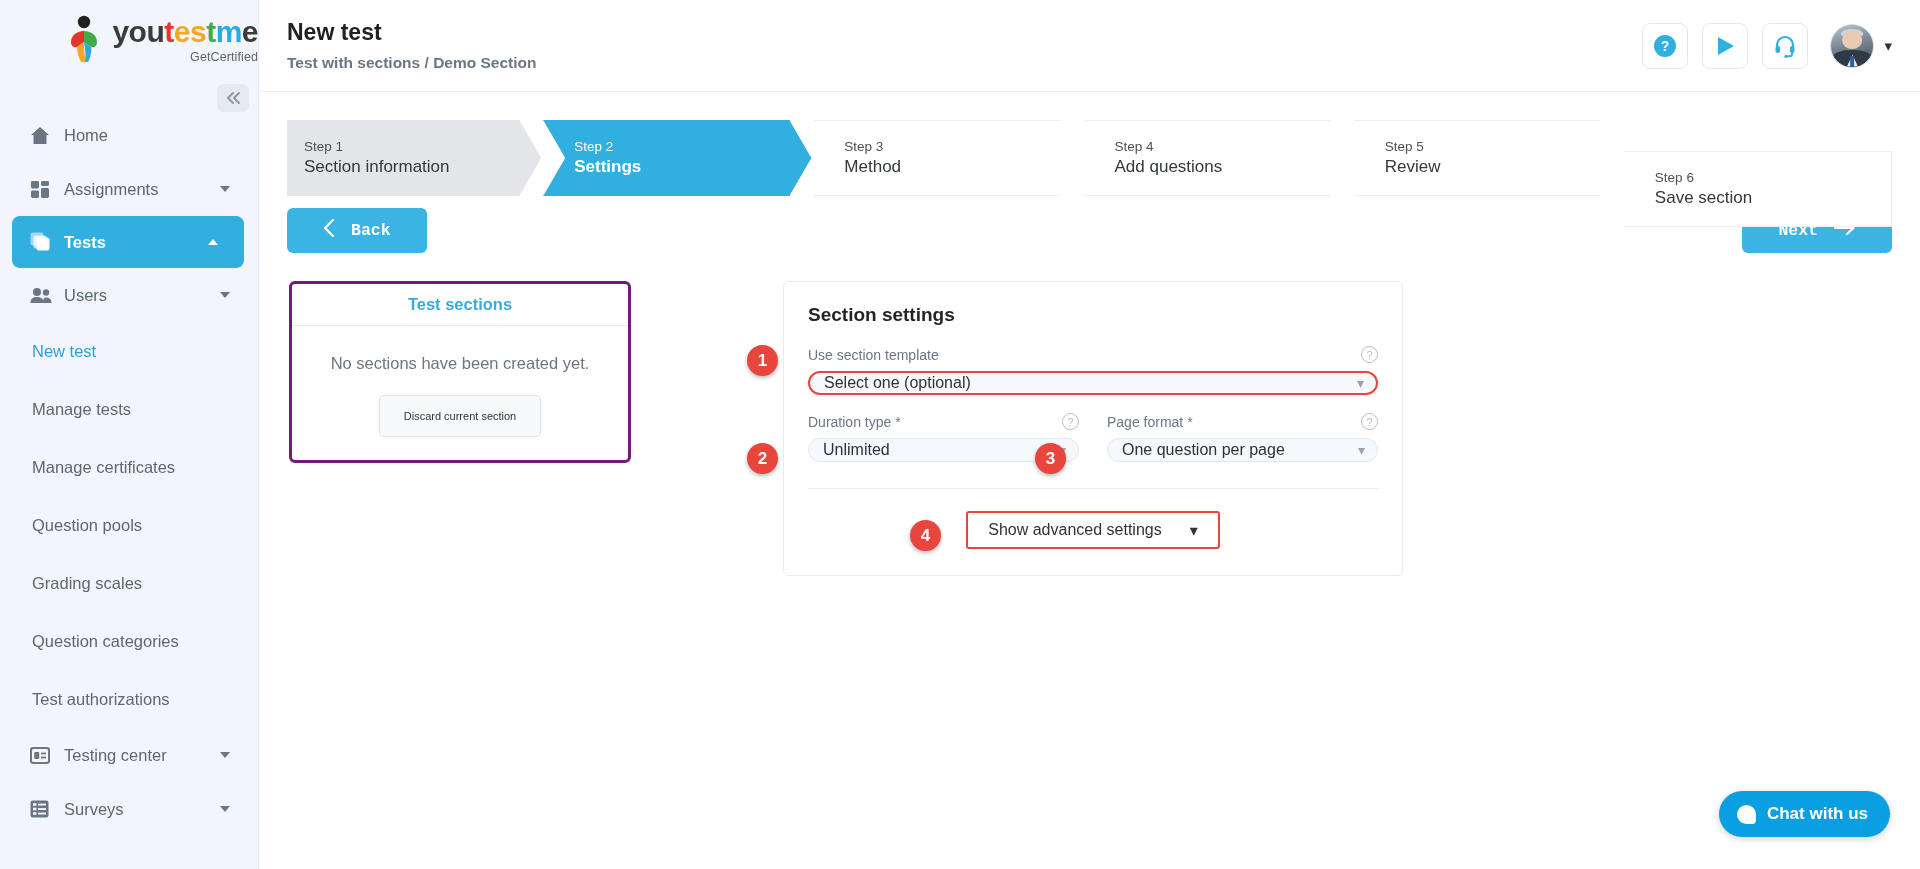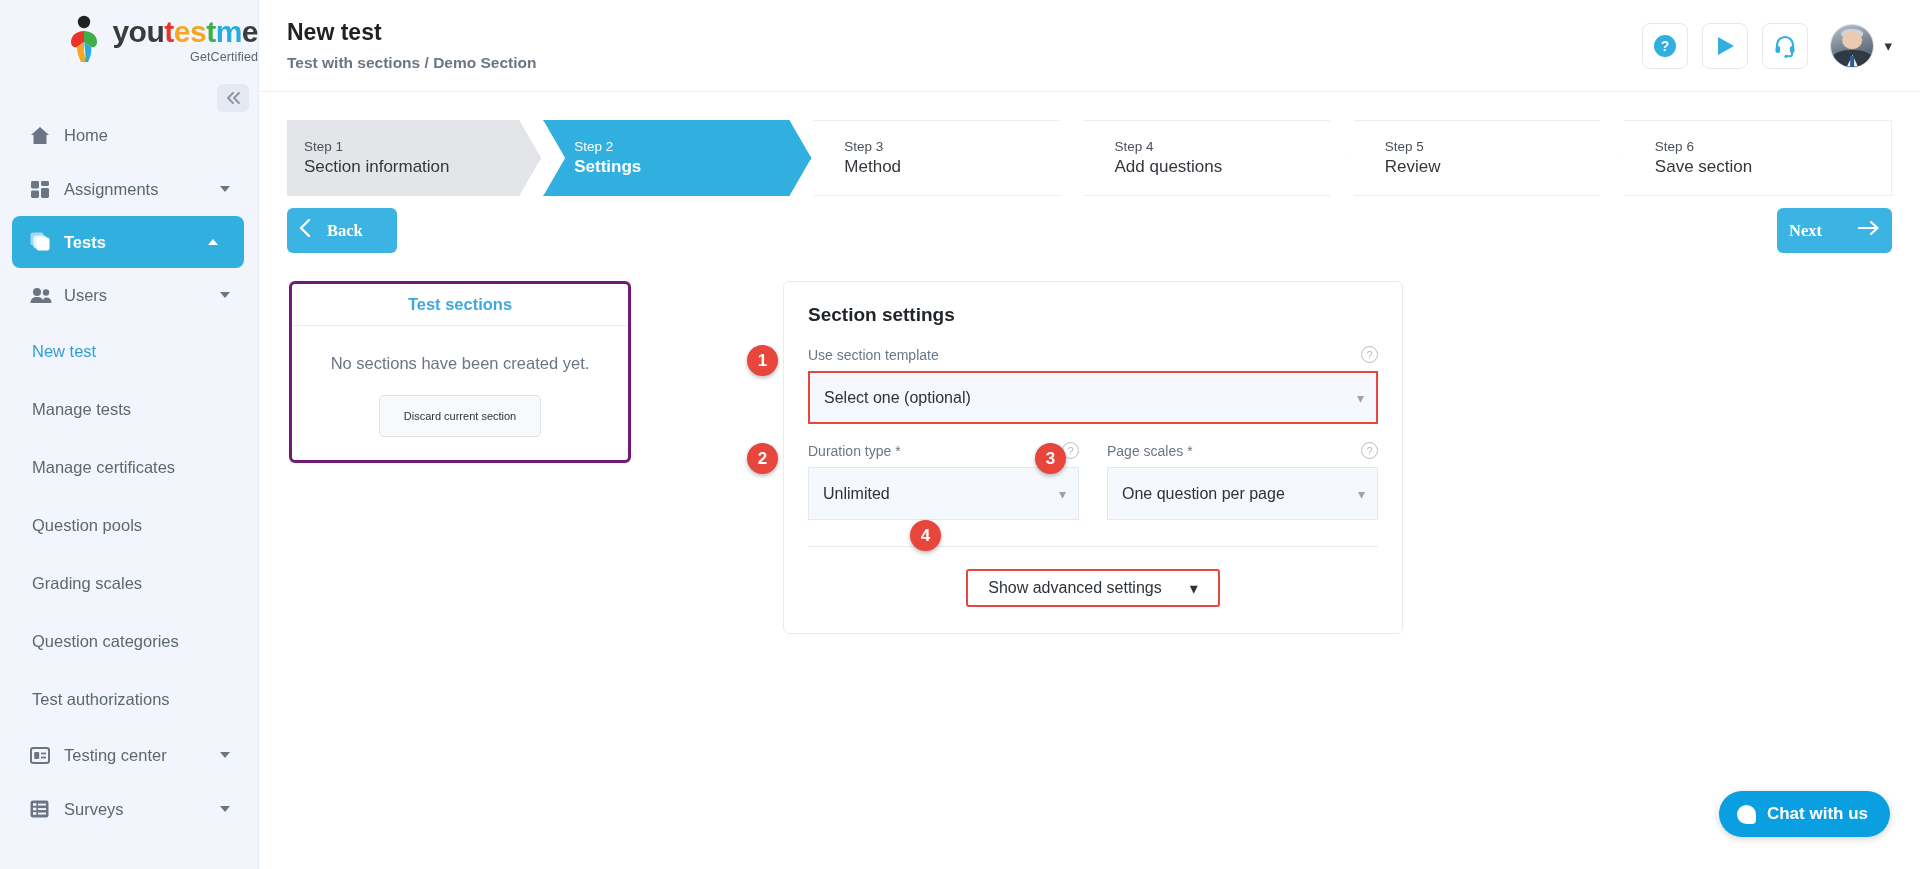--- a/index.html
+++ b/index.html
@@ -117,36 +117,37 @@
     display: flex; flex-direction: column; justify-content: center;
     padding-left: 30px; cursor: pointer;
     clip-path: polygon(0 0, calc(100% - 22px) 0, 100% 50%, calc(100% - 22px) 100%, 0 100%, 22px 50%);
   }
   .step:first-child {
     clip-path: polygon(0 0, calc(100% - 22px) 0, 100% 50%, calc(100% - 22px) 100%, 0 100%);
     padding-left: 16px;
   }
   .step:last-child {
     clip-path: polygon(0 0, 100% 0, 100% 100%, 0 100%, 22px 50%);
+    margin-top: 31px;
   }
   .step.done { background: #e3e5e8; border-color: #e3e5e8; }
   .step.active { background: #31b0e0; border-color:#31b0e0; }
   .step .s-num { font-size: 13.5px; color: #4a5159; margin-bottom: 3px; }
   .step .s-name { font-size: 17px; color: #33383d; }
   .step.active .s-num { color: #fff; }
   .step.active .s-name { color: #fff; font-weight: bold; }
 
   
   .navbtn-row { display: flex; justify-content: space-between; margin-top: 30px; }
   .btn-primary {
     background: #3bb3e3; color: #fff; border: none; border-radius: 6px;
-    height: 45px; min-width: 110px; padding: 0 12px;
+    height: 45px; min-width: 110px; padding: 0 36px;
     display: flex; align-items: center; gap: 16px;
     font-size: 16.5px; font-weight: bold; cursor: pointer;
-    font-family: Liberation Serif, serif;
+    font-family: Liberation Mono, monospace;
   }
   .btn-primary.next { min-width: 115px; justify-content: space-between; }
 
   
   .cards { display: flex; margin-top: 28px; gap: 0; }
   .card-sections {
     width: 342px; margin-left: 2px; background: #fff;
     border: 3px solid #701a75; border-radius: 6px; height: 182px;
   }
   .card-head {
@@ -171,22 +172,22 @@
   .settings-title { font-size: 19px; font-weight: bold; color: #1f2429; margin-bottom: 20px; }
   .field-label-row { display: flex; align-items: center; justify-content: space-between; }
   .field-label { font-size: 14px; color: #6b7684; }
   .req { color: #6b7684; }
   .help-ico {
     width: 17px; height: 17px; border-radius: 50%; border: 1.4px solid #b4bcc6;
     color: #b4bcc6; font-size: 11px; display: flex; align-items: center;
     justify-content: center; cursor: pointer; flex: 0 0 17px;
   }
   .select {
-    margin-top: 8px; height: 53px; background: #f5f8fd;
-    border: 1px solid #e3e9f1; border-radius: 0;
+    margin-top: 8px; height: 24px; background: #f5f8fd;
+    border: 1px solid #e3e9f1; border-radius: 12px;
     display: flex; align-items: center; justify-content: space-between;
     padding: 0 12px 0 14px; font-size: 16px; color: #2c3339; cursor: pointer;
   }
   .select .chev { color: #9aa4b0; font-size: 14px; }
   .select.highlight { border: 2px solid #e8453c; background:#f5f8fd; }
   .two-col { display: flex; gap: 28px; margin-top: 18px; }
   .col { flex: 1; }
   .divider { height: 1px; background: #e9ecef; margin: 26px 0 0 0; }
   .adv-row { display: flex; justify-content: center; margin-top: 22px; }
   .btn-adv {
@@ -462,21 +463,21 @@
                 <span class="help-ico">?</span>
               </div>
               <div class="select">
                 <span>Unlimited</span>
                 <span class="chev">▾</span>
               </div>
               <div class="badge" style="left:-37px; top:161px;">2</div>
             </div>
             <div class="col">
               <div class="field-label-row">
-                <span class="field-label"><span>Page scales</span> <span class="req">*</span></span>
+                <span class="field-label"><span>Page format</span> <span class="req">*</span></span>
                 <span class="help-ico">?</span>
               </div>
               <div class="select">
                 <span>One question per page</span>
                 <span class="chev">▾</span>
               </div>
               <div class="badge" style="left:251px; top:161px;">3</div>
             </div>
           </div>
 

